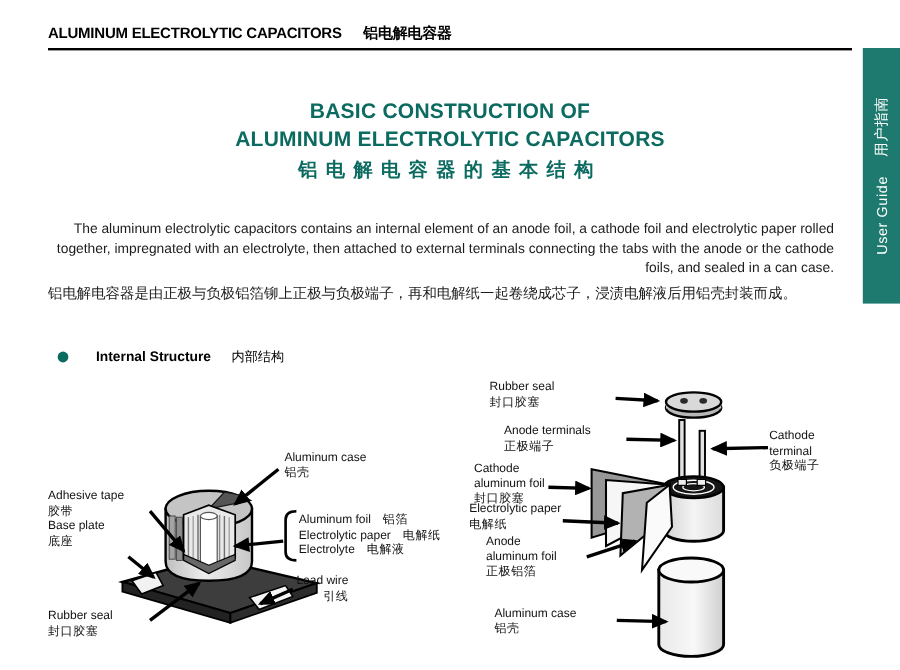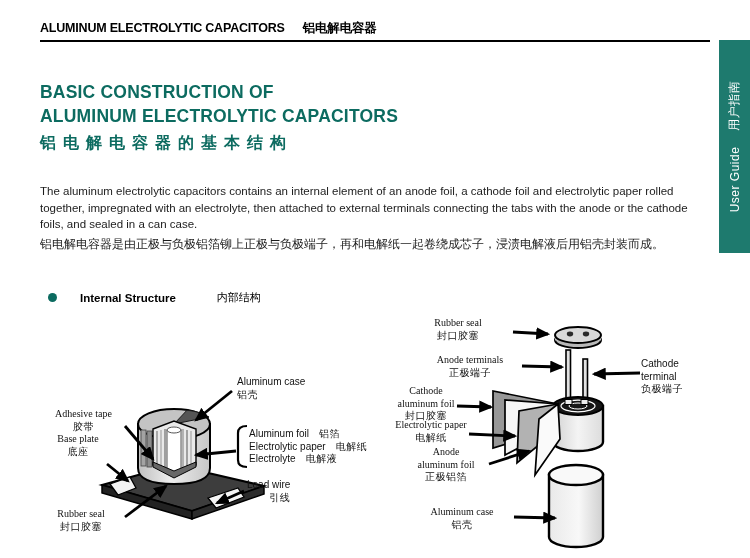--- a/index.html
+++ b/index.html
@@ -17,38 +17,38 @@
   .header-rule{position:absolute;left:40px;top:40px;width:670px;height:0;border-top:2px solid #000;}
   
   .side-tab{position:absolute;left:719px;top:40px;width:31px;height:213px;background:var(--tab-bg);}
   .side-tab-inner{
     position:absolute;left:0;top:213px;width:213px;height:31px;
     transform:rotate(-90deg);transform-origin:0 0;
     display:flex;align-items:center;justify-content:center;gap:16px;
     color:#fff;font-size:12px;letter-spacing:0.5px;white-space:nowrap;
   }
   
-  .title-block{position:absolute;left:40px;top:80px;width:670px;text-align:left;color:var(--accent);font-weight:bold;}
+  .title-block{position:absolute;left:40px;top:80px;width:670px;text-align:center;color:var(--accent);font-weight:bold;}
   .title-en{font-size:17.5px;line-height:24px;letter-spacing:0.2px;}
   .title-zh{font-size:16px;line-height:26px;letter-spacing:7px;margin-top:2px;}
   
-  .intro-en{position:absolute;left:40px;top:183px;width:655px;font-size:11.5px;line-height:16.5px;}
+  .intro-en{position:absolute;left:40px;top:183px;width:655px;font-size:11.5px;line-height:16.5px;text-align:right;}
   .intro-zh{position:absolute;left:40px;top:236px;width:660px;font-size:12px;line-height:17px;}
   
   .section-header{position:absolute;left:48px;top:290px;display:flex;align-items:center;gap:16px;}
   .bullet{width:9px;height:9px;border-radius:50%;background:var(--accent);margin-right:7px;}
   .section-en{font-weight:bold;font-size:11.5px;color:#000;}
-  .section-zh{font-size:11px;margin-left:25px;color:#000;}
+  .section-zh{font-size:11px;margin-left:1px;color:#000;}
   
   .diagram{position:absolute;}
   .diagram svg{position:absolute;left:0;top:0;}
   .dlabel{position:absolute;font-size:10px;line-height:12.5px;color:#111;}
   .dlabel div{white-space:nowrap;}
   .dlabel .zh{letter-spacing:0.5px;}
-  .ta-r{text-align:center;font-family:Liberation Serif, serif;}
+  .ta-r{text-align:left;}
   .row-pair span.zh{margin-left:10px;}
   .diag-left{left:40px;top:370px;width:310px;height:175px;}
   .diag-right{left:395px;top:315px;width:325px;height:235px;}
 </style>
 </head>
 <body>
 
 <div class="page">
 
   <div class="doc-header">

